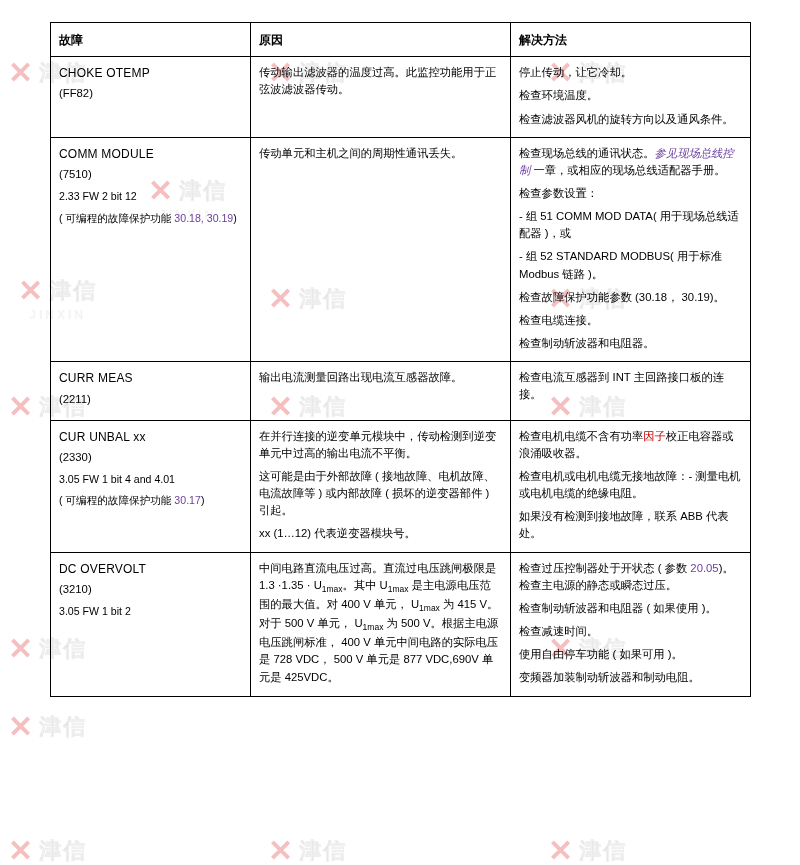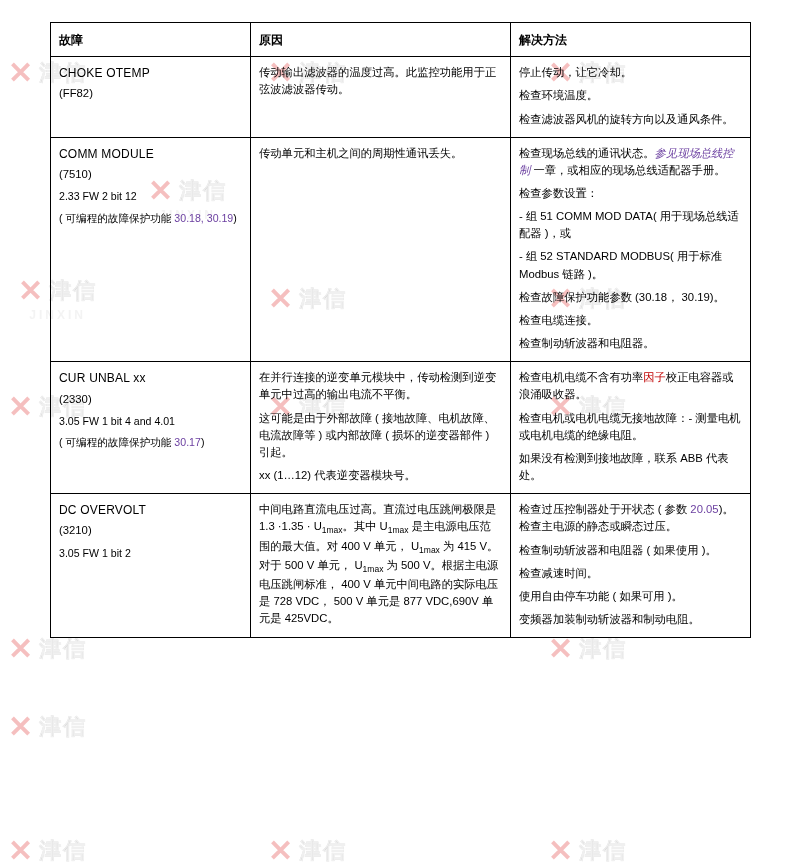--- a/index.html
+++ b/index.html
@@ -251,20 +251,32 @@
           <p class="para">检查参数设置：</p>
           <p class="para">- 组 51 COMM MOD DATA( 用于现场总线适配器 )，或</p>
           <p class="para">- 组 52 STANDARD MODBUS( 用于标准 Modbus 链路 )。</p>
           <p class="para">检查故障保护功能参数 (30.18， 30.19)。</p>
           <p class="para">检查电缆连接。</p>
           <p class="para">检查制动斩波器和电阻器。</p>
         </td>
       </tr>
 
 
+      <tr>
+        <td>
+          <div class="cell-name">CURR MEAS</div>
+          <div class="cell-code">(2211)</div>
+        </td>
+        <td>
+          <p class="para">输出电流测量回路出现电流互感器故障。</p>
+        </td>
+        <td>
+          <p class="para">检查电流互感器到 INT 主回路接口板的连接。</p>
+        </td>
+      </tr>
 
       <tr>
         <td>
           <div class="cell-name">CUR UNBAL xx</div>
           <div class="cell-code">(2330)</div>
           <div class="cell-sub">3.05 FW 1 bit 4 and 4.01</div>
           <div class="cell-sub">( 可编程的故障保护功能 <span class="link">30.17</span>)</div>
         </td>
         <td>
           <p class="para">在并行连接的逆变单元模块中，传动检测到逆变单元中过高的输出电流不平衡。</p>

